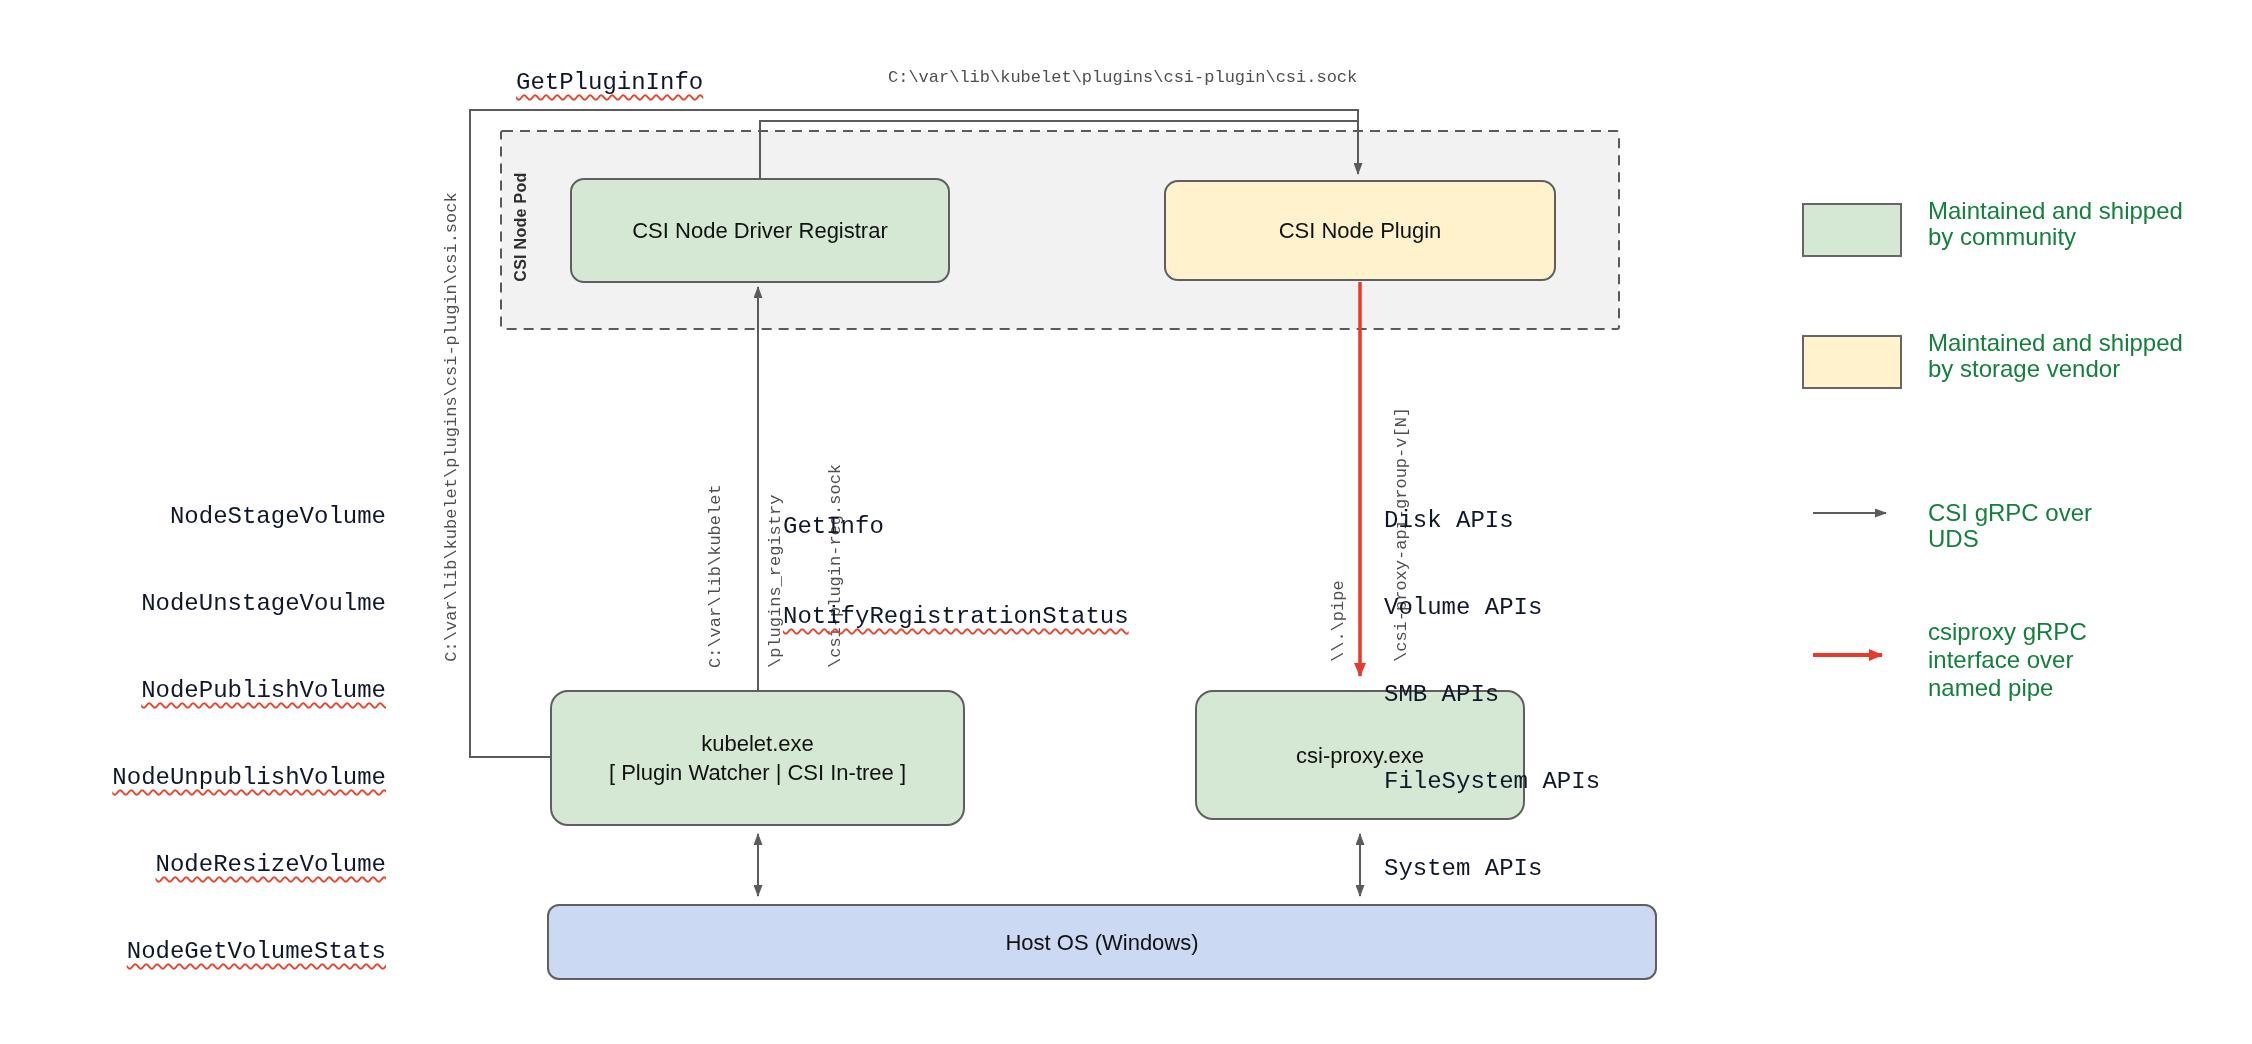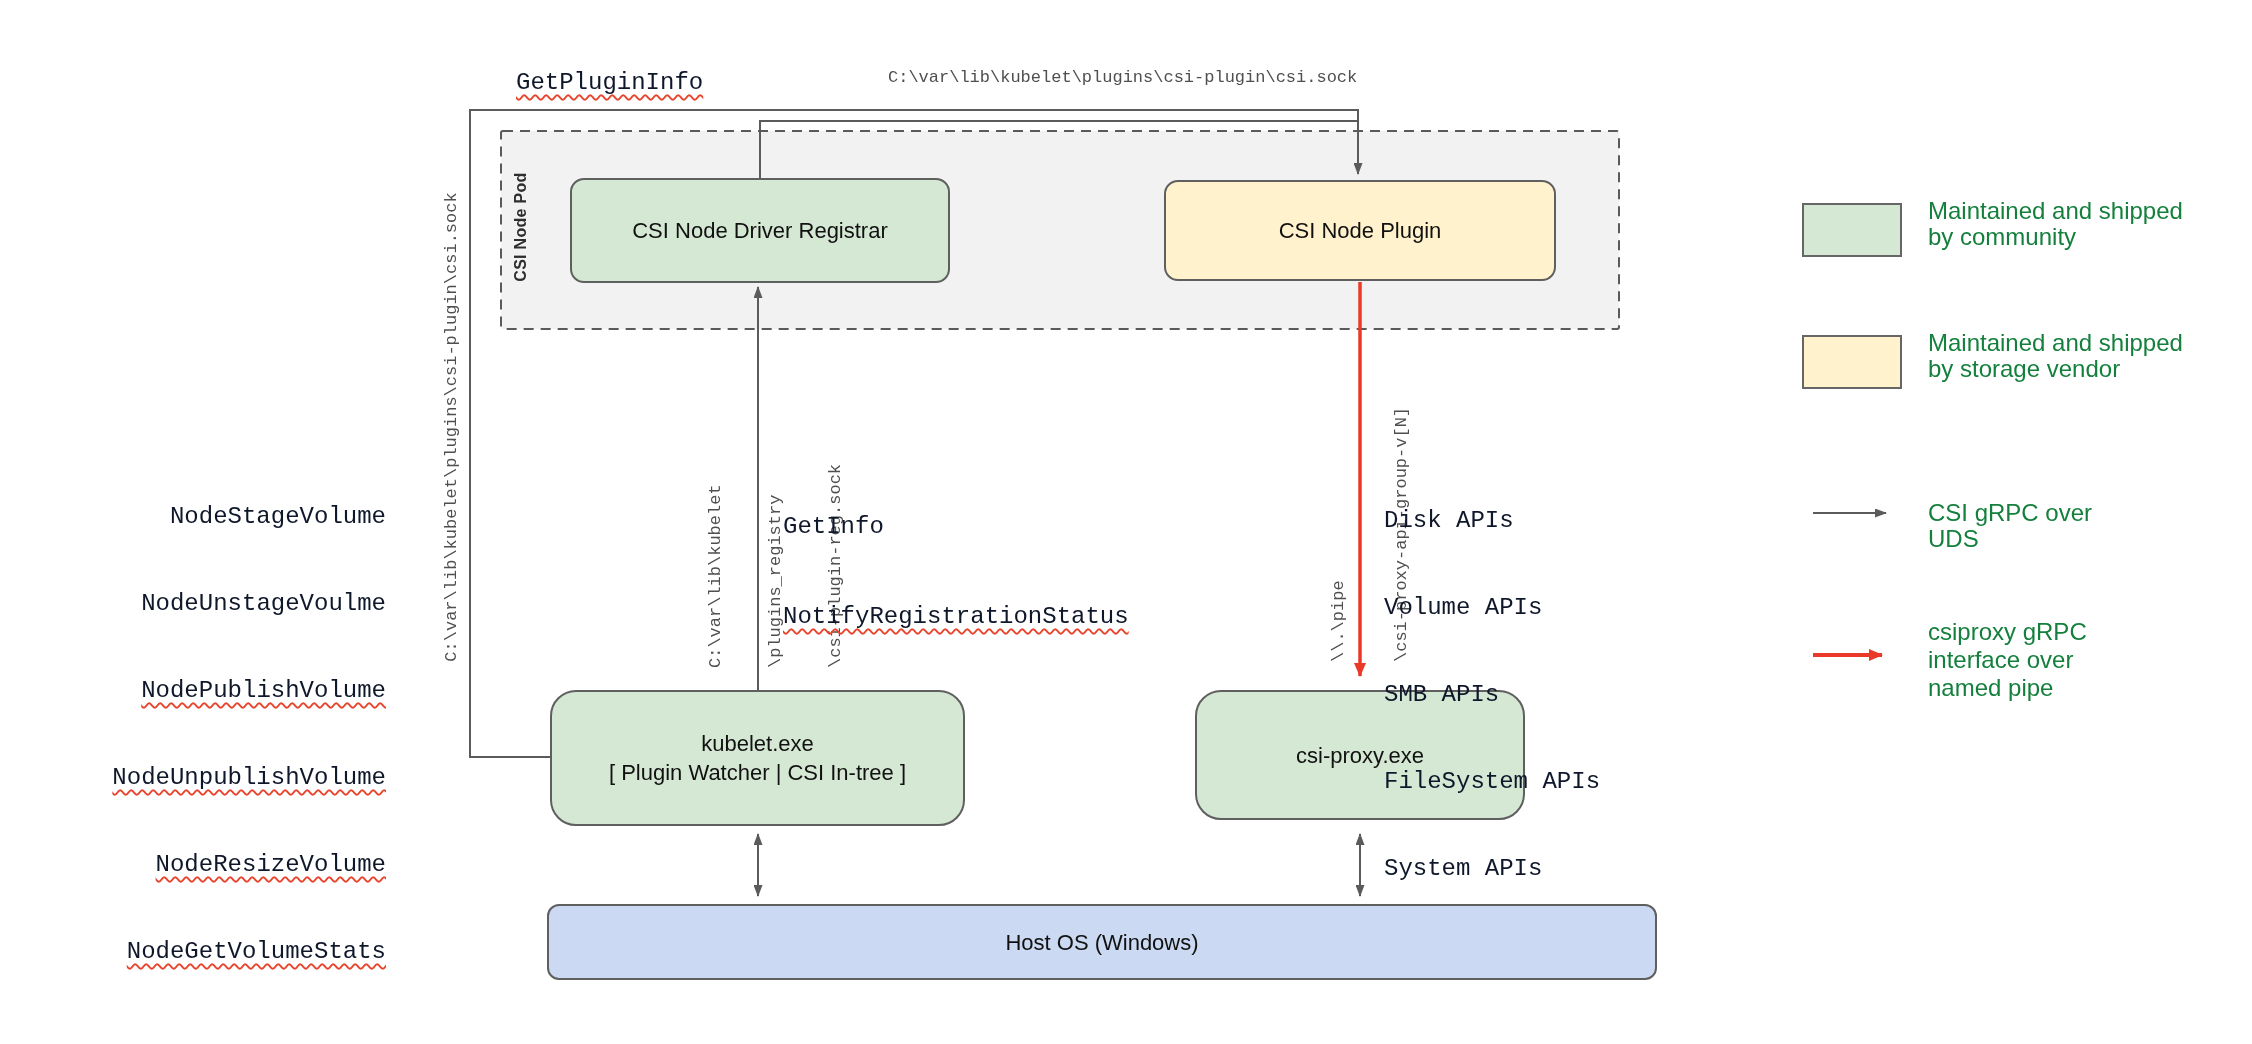--- a/index.html
+++ b/index.html
@@ -15,21 +15,21 @@
   .node-box {
     position: absolute; z-index: 2;
     display: flex; flex-direction: column; align-items: center; justify-content: center;
     border: 2px solid #5f5f5f; text-align: center;
     font-size: 22px; color: #111111; line-height: 29px;
   }
   .green  { background: var(--community-green); }
   .yellow { background: var(--vendor-yellow); }
   .blue   { background: var(--host-blue); }
   .r14 { border-radius: 14px; }
-  .r22 { border-radius: 26px; }
+  .r22 { border-radius: 18px; }
   .r12 { border-radius: 12px; }
 
   
   .mono-big {
     position: absolute; z-index: 2;
     font-family: "Liberation Mono", "DejaVu Sans Mono", monospace;
     font-size: 24px; line-height: 29px; color: #0f172a; white-space: pre;
   }
   .mono-path {
     position: absolute; z-index: 2;

